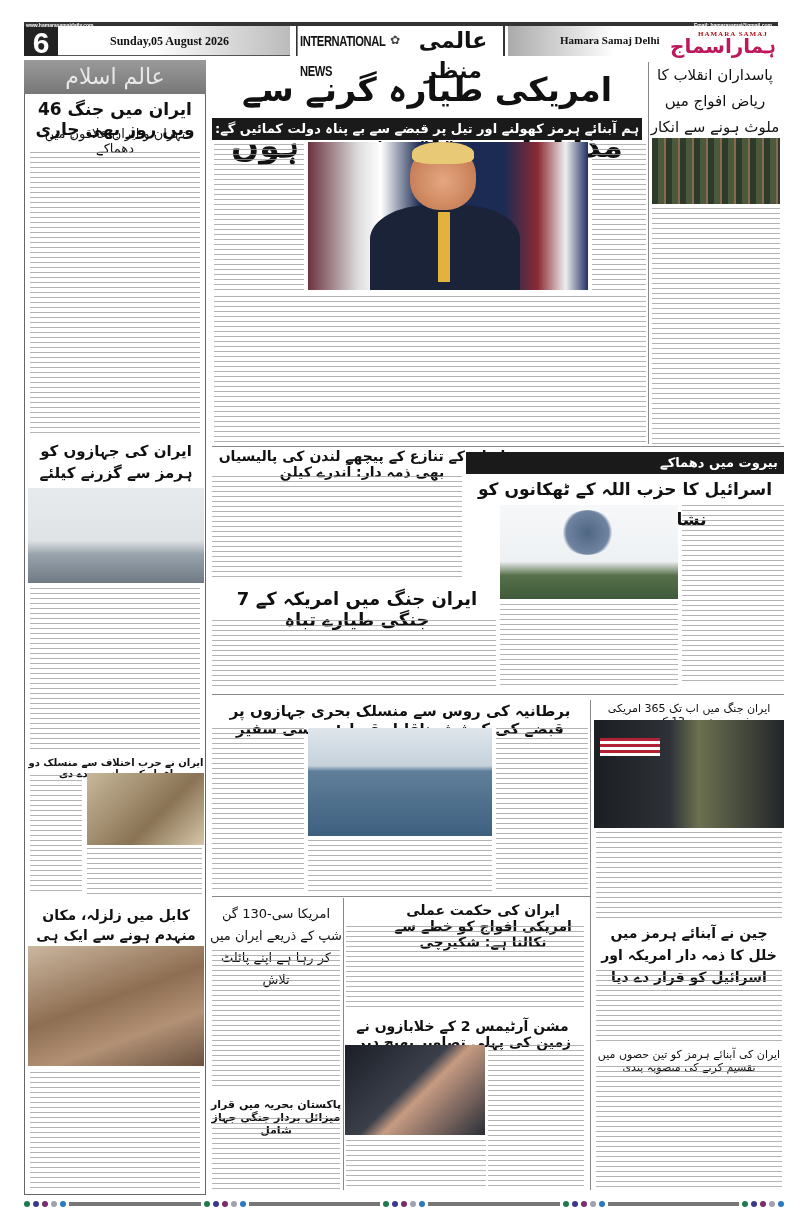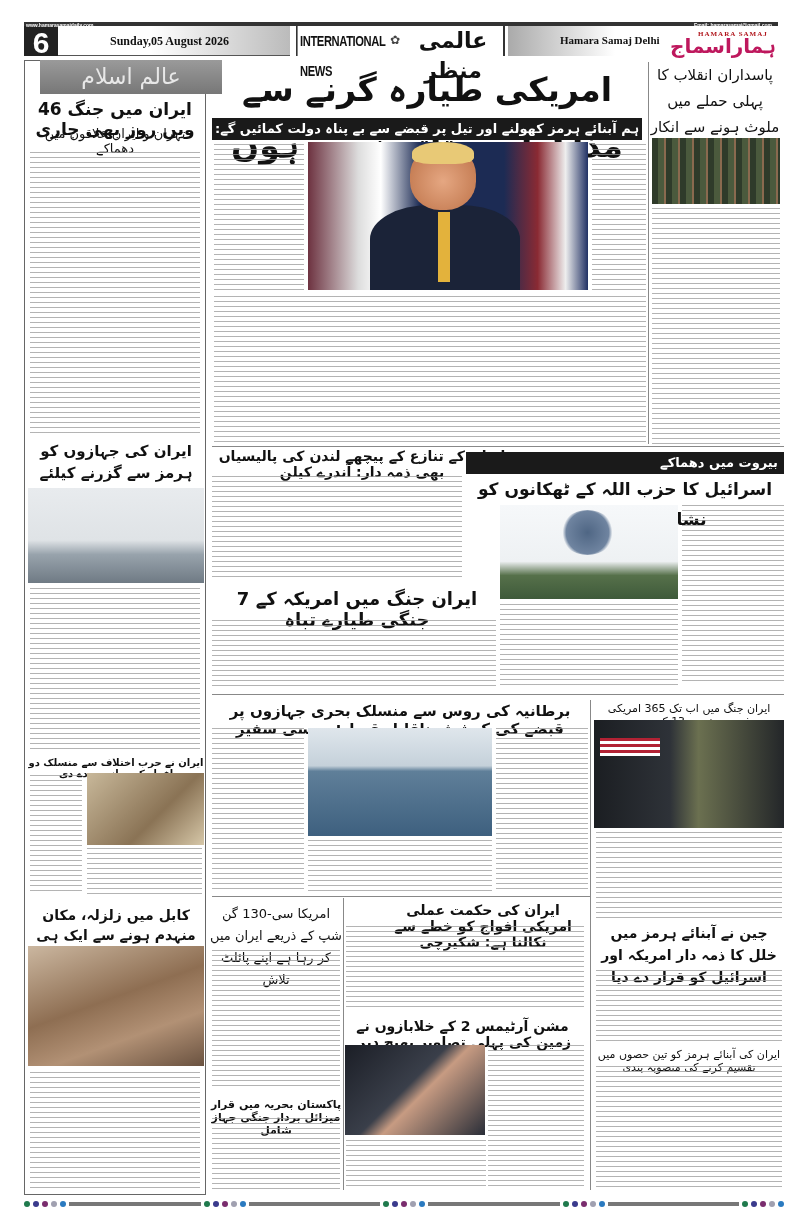--- a/index.html
+++ b/index.html
@@ -21,21 +21,21 @@
   .gear { left: 390px; top: 33px; font-size: 12px; color:#444; }
   .alami { left: 403px; top: 26px; width: 102px; height: 30px; font: bold 22px "DejaVu Sans", sans-serif; line-height: 30px; text-align: center; border-right: 2px solid #333;}
   .samajband { left: 508px; top: 26px; width: 178px; height: 30px; background: linear-gradient(to right, #aaa, #fff 60%, #fff); }
   .samaj { left: 560px; top: 34px; font: bold 11px "Liberation Serif", serif; }
   .email { left: 694px; top: 22px; font: bold 5px "Liberation Sans", sans-serif; color: #fff; }
   .logo-en { left: 698px; top: 30px; font: bold 7px "Liberation Serif", serif; color:#b0151b; letter-spacing: 1px;}
   .logo-ur { left: 696px; top: 36px; width: 80px; font: bold 20px "DejaVu Sans", sans-serif; color:#be185d; text-align:center; line-height: 20px;}
 
   
   .leftcol { left: 24px; top: 60px; width: 182px; height: 1135px; border: 1px solid #666; }
-  .banner { left: 24px; top: 60px; width: 182px; height: 34px; background: linear-gradient(#9a9a9a,#777); color: #e8e8e8; font: 22px "DejaVu Sans", sans-serif; text-align: center; line-height: 34px; margin-left: 16px; }
+  .banner { left: 24px; top: 60px; width: 182px; height: 34px; background: linear-gradient(#9a9a9a,#777); color: #e8e8e8; font: 22px "DejaVu Sans", sans-serif; text-align: center; line-height: 34px; }
   .lhead1 { left: 30px; top: 99px; width: 170px; font: bold 17px "DejaVu Sans", sans-serif; text-align: center; }
   .lhead1b { left: 30px; top: 126px; width: 170px; font: 13px "DejaVu Sans", sans-serif; text-align: center; }
   .lhead2 { left: 28px; top: 440px; width: 176px; font: bold 15px "DejaVu Sans", sans-serif; text-align: center; line-height: 22px;}
   .lhead3 { left: 28px; top: 757px; width: 176px; font: bold 10px "DejaVu Sans", sans-serif; text-align: center; }
   .lhead4 { left: 28px; top: 905px; width: 176px; font: bold 14px "DejaVu Sans", sans-serif; text-align: center; line-height: 20px;}
   .photo { background-size: cover; }
   .ships { left: 28px; top: 488px; width: 176px; height: 95px; background: linear-gradient(#e8ebee 0%, #dfe3e6 55%, #98a3ac 70%, #6f7a84 100%); }
   .soldier { left: 87px; top: 773px; width: 117px; height: 72px; background: linear-gradient(135deg,#c8b89a,#8a7355 60%,#d6c7a8); }
   .rubble { left: 28px; top: 946px; width: 176px; height: 120px; background: linear-gradient(160deg,#cbb7a0,#8e6e52 45%,#b29175 70%,#6a5240); }
 
@@ -116,21 +116,21 @@
 <div class="abs lines" style="left:214px;top:144px;width:90px;height:150px;"></div>
 <div class="abs trump photo"></div>
 <div class="abs suit"></div>
 <div class="abs tie"></div>
 <div class="abs face"></div>
 <div class="abs hair"></div>
 <div class="abs lines" style="left:592px;top:144px;width:54px;height:150px;"></div>
 <div class="abs lines" style="left:214px;top:296px;width:432px;height:148px;"></div>
 <div class="abs rule-v" style="left:648px;top:62px;height:382px;"></div>
 
-<div class="abs rhead1 urdu">پاسداران انقلاب کا پہلی حملے میں ملوث ہونے سے انکار</div>
+<div class="abs rhead1 urdu">پاسداران انقلاب کا ریاض افواج میں ملوث ہونے سے انکار</div>
 <div class="abs troops photo"></div>
 <div class="abs lines" style="left:652px;top:208px;width:128px;height:236px;"></div>
 
 <div class="abs rule-h" style="left:212px;top:446px;width:572px;"></div>
 
 <div class="abs section1 urdu">ایران کے تنازع کے پیچھے لندن کی پالیسیاں بھی ذمہ دار: آندرے کیلن</div>
 <div class="abs lines londonsub" style="height:104px;"></div>
 <div class="abs beirutbar urdu">بیروت میں دھماکے</div>
 <div class="abs beiruthead urdu">اسرائیل کا حزب اللہ کے ٹھکانوں کو نشانہ بنانے کا دعویٰ</div>
 <div class="abs smoke photo"></div>

